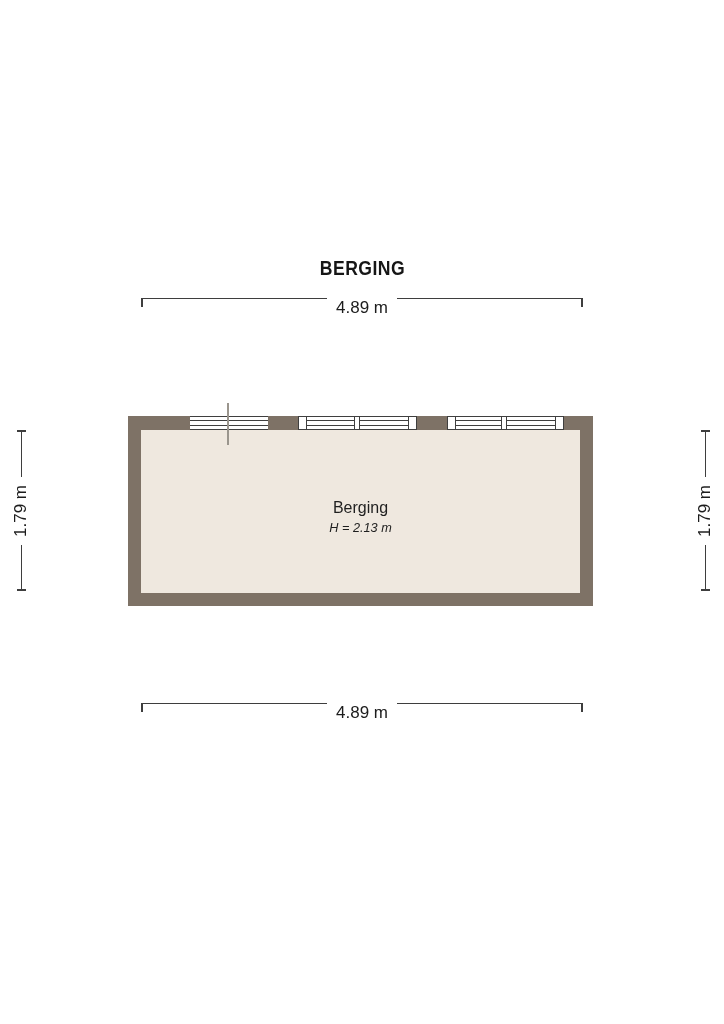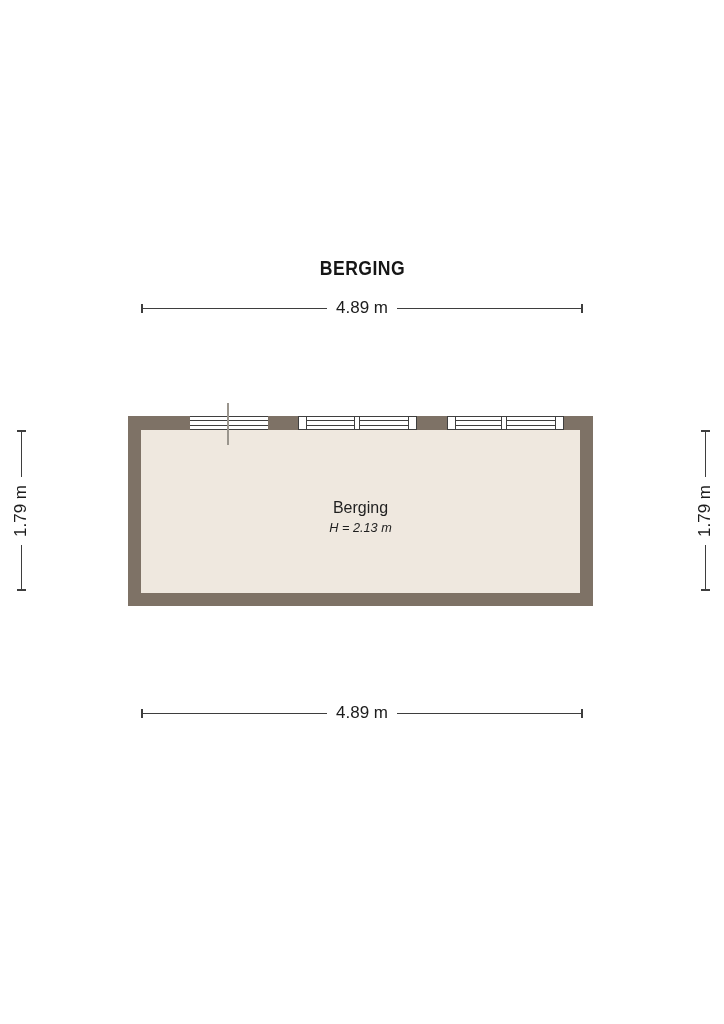--- a/index.html
+++ b/index.html
@@ -25,21 +25,20 @@
     font-weight: bold;
     letter-spacing: 0.5px;
     color: #161616;
   }
   .title .squeeze { display: inline-block; transform: scaleX(0.88); }
 
   
   .dim-h {
     position: absolute;
     display: flex;
-    align-items: center;
     height: 20px;
   }
   .dim-h .tick { width: 2px; height: 9px; background: #3e3e3e; }
   .dim-h .dline { flex: 1; height: 1px; background: #3e3e3e; }
   .dim-h .dlabel {
     padding: 0 9px;
     font-size: 17px;
     color: #1c1c1c;
     white-space: nowrap;
   }

